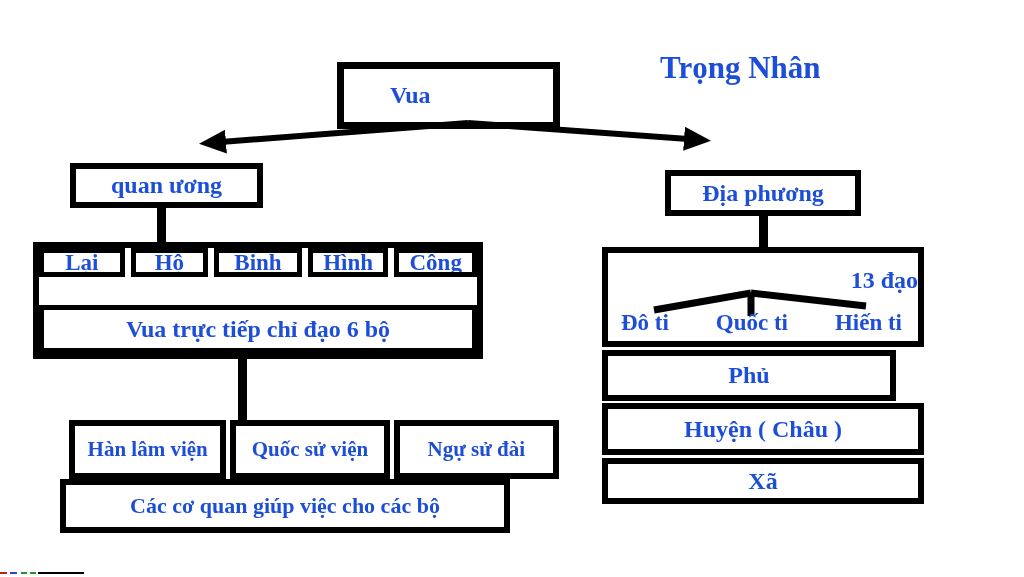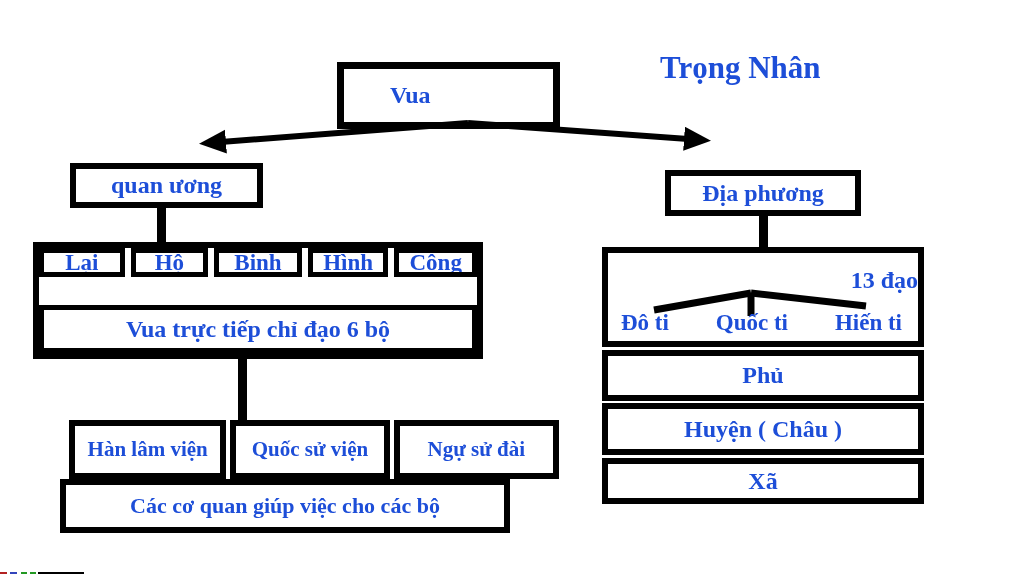--- a/index.html
+++ b/index.html
@@ -36,21 +36,21 @@
   .g2-cell { border:6px solid #000; box-sizing:border-box; background:#fff;
              display:flex; align-items:center; justify-content:center;
              font-size:21px; overflow:hidden; white-space:nowrap; }
   .band2 { left:33px; top:479px; width:450px; height:54px; font-size:22px;margin-left:27px; }
   .dao-box { position:absolute; left:602px; top:247px; width:322px; height:100px;
              border:6px solid #000; box-sizing:border-box; background:#fff; }
   .dao-title { position:absolute; top:6px; left:0; width:100%; text-align:right; font-size:24px;margin-top:8px; }
   .dao-branches { position:absolute; bottom:5px; left:0; width:100%;
                   display:flex; justify-content:space-between;
                   padding:0 16px 0 13px; box-sizing:border-box; font-size:23px; }
-  .phu   { left:602px; top:350px; width:322px; height:51px; }
+  .phu   { left:602px; top:350px; width:294px; height:51px; }
   .huyen { left:602px; top:403px; width:322px; height:52px; }
   .xa    { left:602px; top:458px; width:322px; height:46px; }
   .arrow-svg { position:absolute; left:150px; top:108px; width:600px; height:55px; }
   .branch-svg { position:absolute; left:0; top:0; width:100%; height:100%; }
   .artifact { position:absolute; left:0; top:572px; width:90px; height:3px; }
   .artifact span { position:absolute; top:0; height:2px; }
   .a1 { left:0;  width:7px;  background:#b22222; }
   .a2 { left:10px; width:7px; background:#3344bb; }
   .a3 { left:21px; width:6px; background:#229922; }
   .a4 { left:30px; width:6px; background:#229922; }

